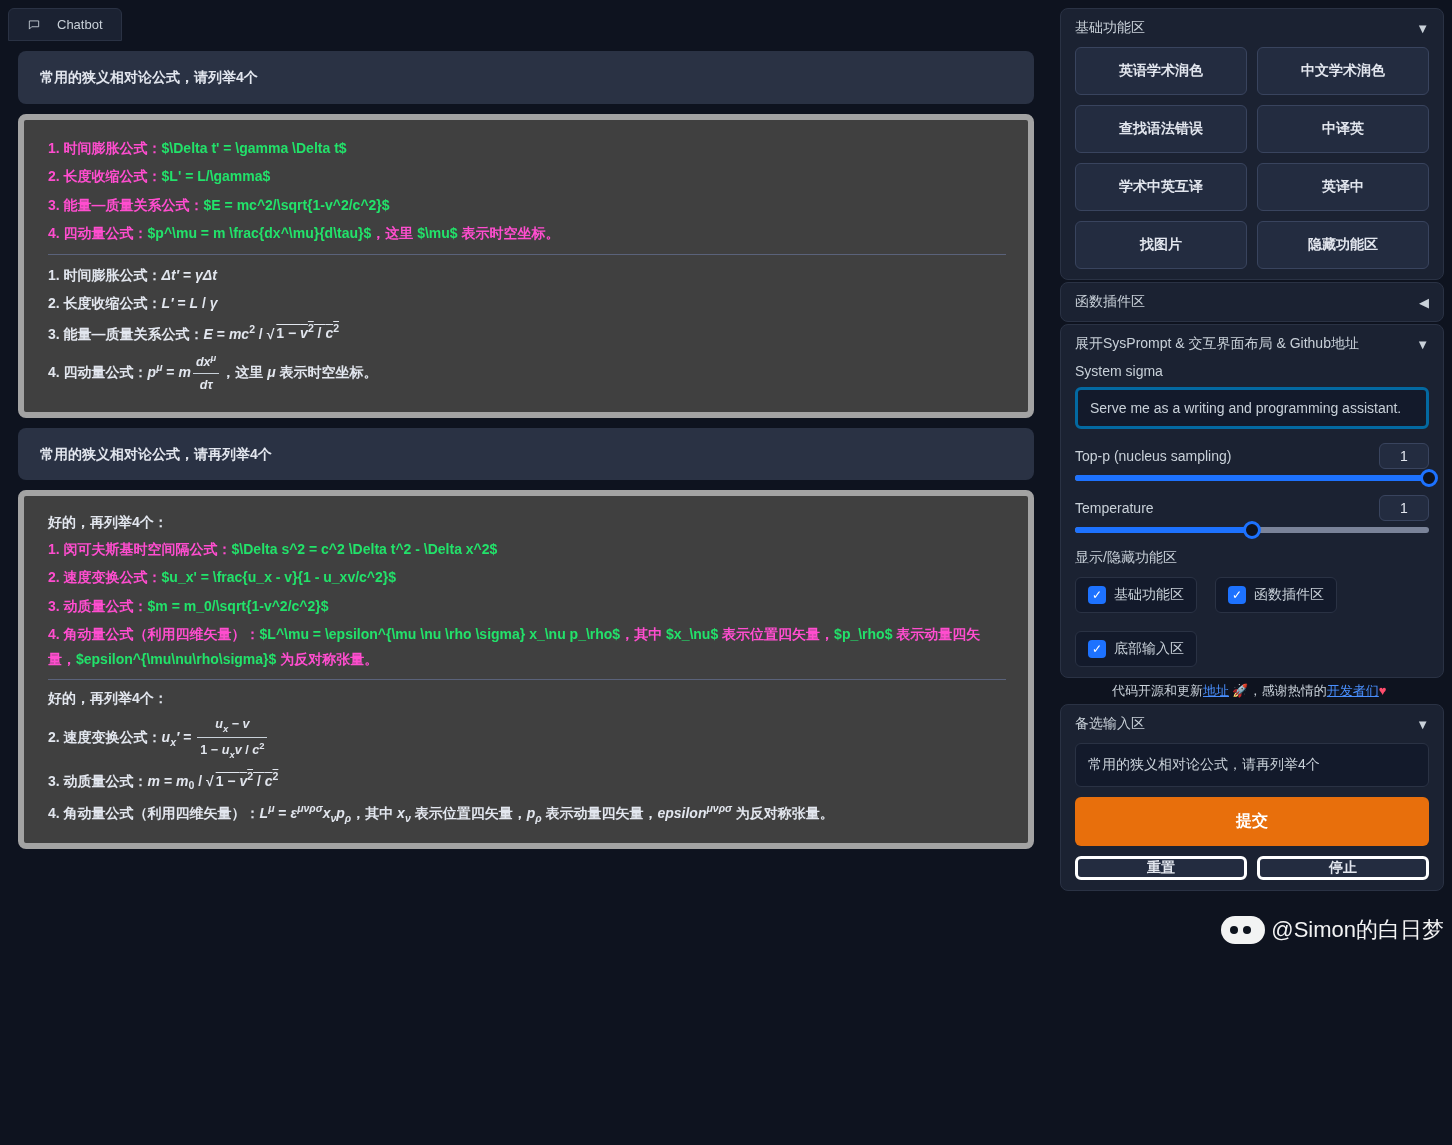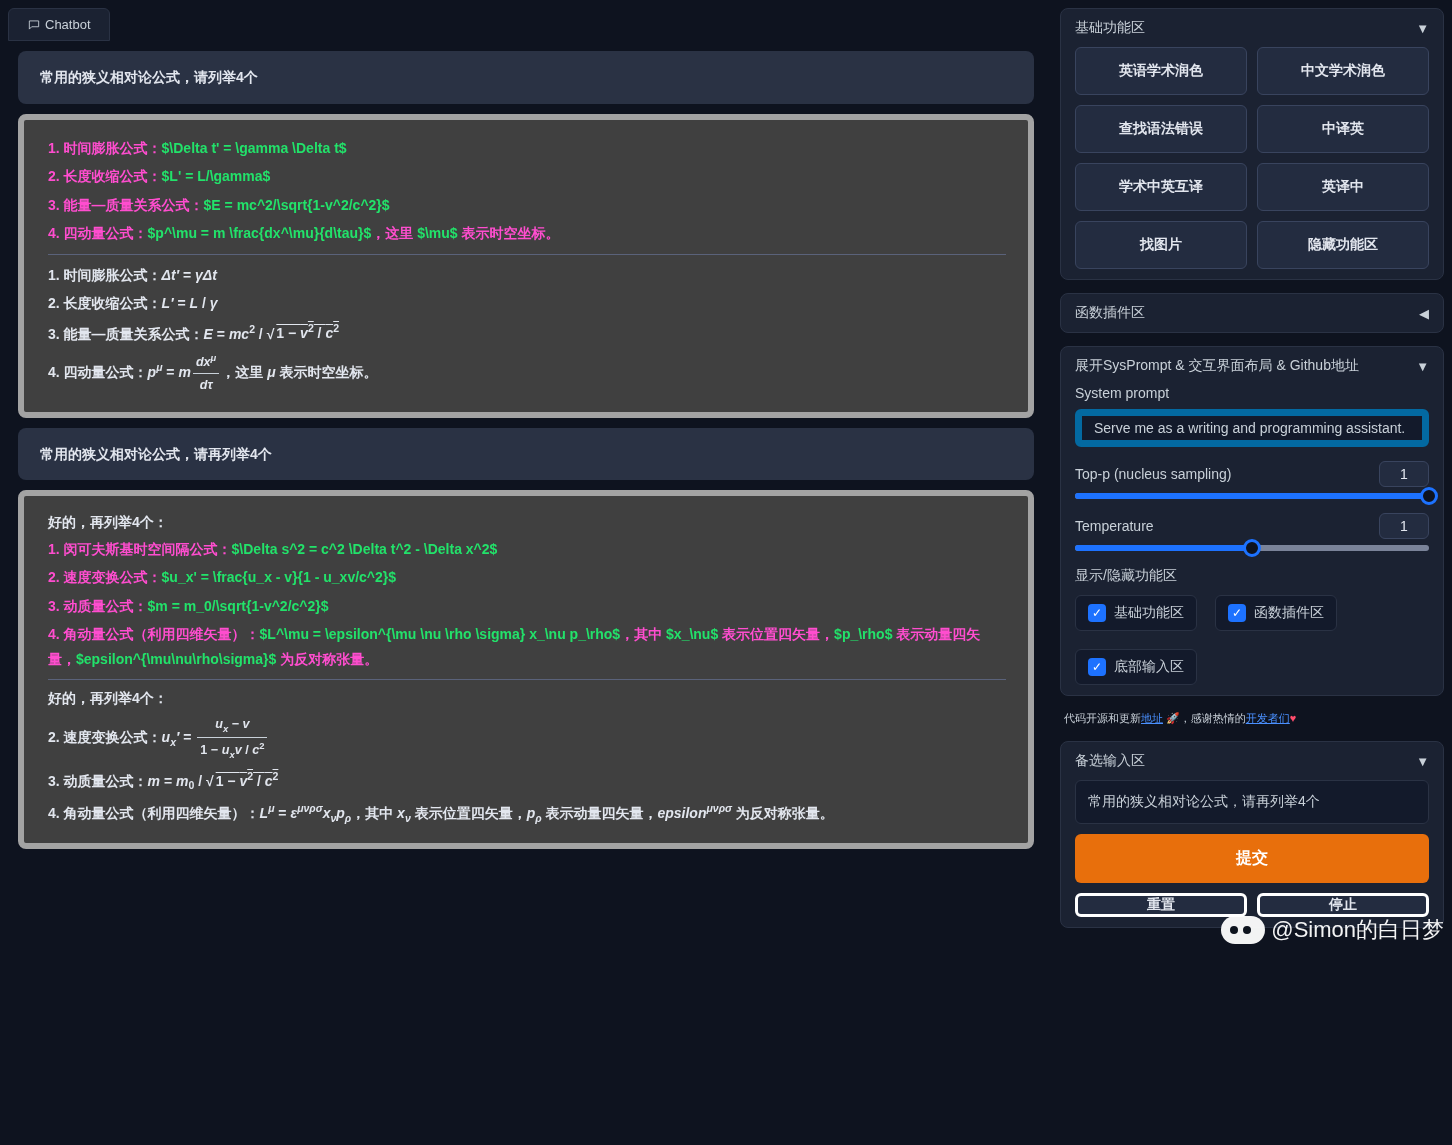--- a/index.html
+++ b/index.html
@@ -7,27 +7,27 @@
   background: #0e131f;
   color: #c9d1d9;
   font-family: -apple-system, BlinkMacSystemFont, "Segoe UI", sans-serif;
   font-size: 14px;
   width: 1452px;
   height: 1145px;
   display: flex;
   overflow: hidden;
 }
 .main-col { flex: 1; display: flex; flex-direction: column; padding: 8px; gap: 10px; }
-.side-col { width: 400px; display: flex; flex-direction: column; padding: 8px; gap: 13px; }
+.side-col { width: 400px; display: flex; flex-direction: column; padding: 8px; gap: 2px; }
 
 .tab-bar { display: flex; }
 .tab {
   background: #1b2232; color: #c9d1d9; padding: 8px 18px;
   border-radius: 6px 6px 0 0; border: 1px solid #2a3244;
-  display: flex; align-items: center; gap: 4px; font-size: 13px;
+  display: flex; align-items: center; gap: 16px; font-size: 13px;
 }
 .tab-icon { width:14px; height:14px; display:inline-block; }
 .tab-icon svg { width:100%; height:100%; stroke:#c9d1d9; fill:none; stroke-width:1.5; }
 
 .panel {
   background: #1b2232; border: 1px solid #2a3244;
   border-radius: 8px; padding: 10px 14px;
 }
 .panel-header {
   display: flex; justify-content: space-between; align-items: center;
@@ -38,22 +38,22 @@
 .btn-grid { display: grid; grid-template-columns: 1fr 1fr; gap: 10px; margin-top:10px; }
 .fn-btn {
   background: #232c40; border: 1px solid #39445e; border-radius: 6px;
   color: #e2e6ee; padding: 14px 24px; text-align: center; font-weight: 600;
   cursor: pointer;
 }
 
 .sys-body { padding-top: 10px; }
 .sys-label { color:#c9d1d9; font-size:14px; margin-bottom:8px; }
 .textish {
-  background:#131a2b; border:7px solid #0369a1; border-radius:6px;
-  color:#c9d1d9; padding:4px 12px; width:100%;
+  background:#131a2b; border:3px solid #0369a1; border-radius:6px;
+  color:#c9d1d9; padding:10px 12px; width:100%;
 }
 .param-row { margin-top:14px; }
 .param-head { display:flex; justify-content:space-between; align-items:center; margin-bottom:6px; }
 .val-box {
   background:#232c40; border:1px solid #39445e; border-radius:6px;
   padding:4px 16px; color:#e2e6ee; min-width:50px; text-align:center;
 }
 .slider-track {
   position:relative; height:6px; background:#7a8399; border-radius:3px;
 }
@@ -70,21 +70,21 @@
 .check-item {
   display:flex; align-items:center; gap:8px;
   background:#131a2b; border:1px solid #2a3244; border-radius:6px;
   padding:8px 12px;
 }
 .checkbox {
   width:18px; height:18px; background:#1d72ff; border-radius:4px;
   display:flex; align-items:center; justify-content:center; color:#fff; font-size:12px;
 }
 
-.link-line { color:#c9d1d9; font-size:11px; padding:2px 4px; }
+.link-line { color:#c9d1d9; font-size:13px; padding:2px 4px;margin-left:48px; }
 .link-line a { color:#4a90ff; text-decoration:underline; }
 .heart { color:#ff4d6d; }
 
 .alt-input { display:flex; flex-direction:column; gap:10px; }
 .alt-text {
   background:#131a2b; border:1px solid #2a3244; border-radius:6px;
   padding:12px; color:#c9d1d9;
 }
 .submit-btn {
   background:#e86f0c; color:#fff; border:none; border-radius:6px;
@@ -221,21 +221,21 @@
       <span class="chev">◀</span>
     </div>
   </div>
 
   <div class="panel">
     <div class="panel-header">
       <span>展开SysPrompt &amp; 交互界面布局 &amp; Github地址</span>
       <span class="chev">▼</span>
     </div>
     <div class="sys-body">
-      <div class="sys-label">System prompt</div>
+      <div class="sys-label">System sigma</div>
       <div class="textish">Serve me as a writing and programming assistant.</div>
 
       <div class="param-row">
         <div class="param-head">
           <span>Top-p (nucleus sampling)</span>
           <span class="val-box">1</span>
         </div>
         <div class="slider-track">
           <div class="slider-fill" style="width:100%"></div>
           <div class="slider-thumb" style="left:100%"></div>

